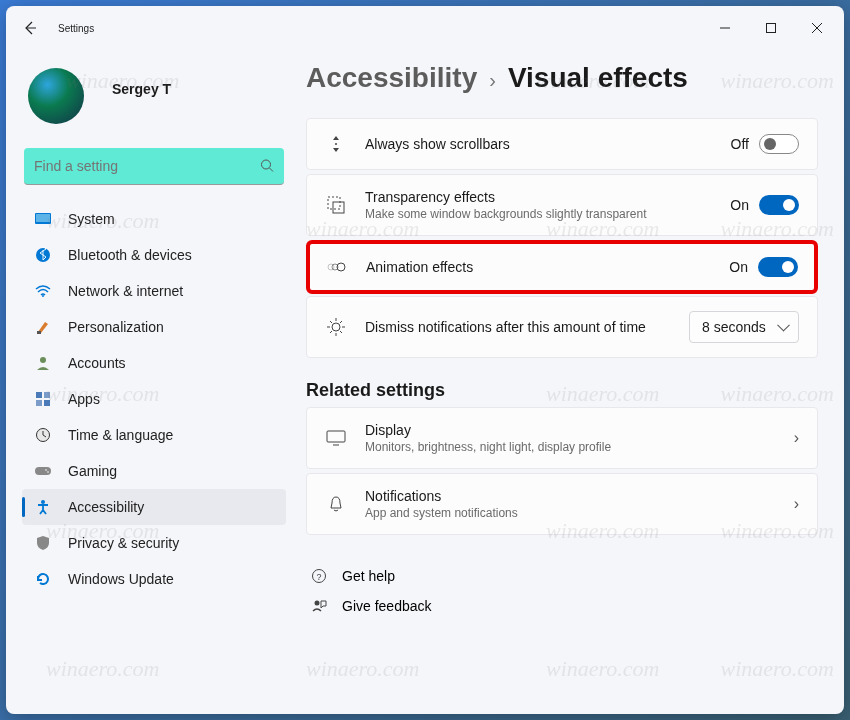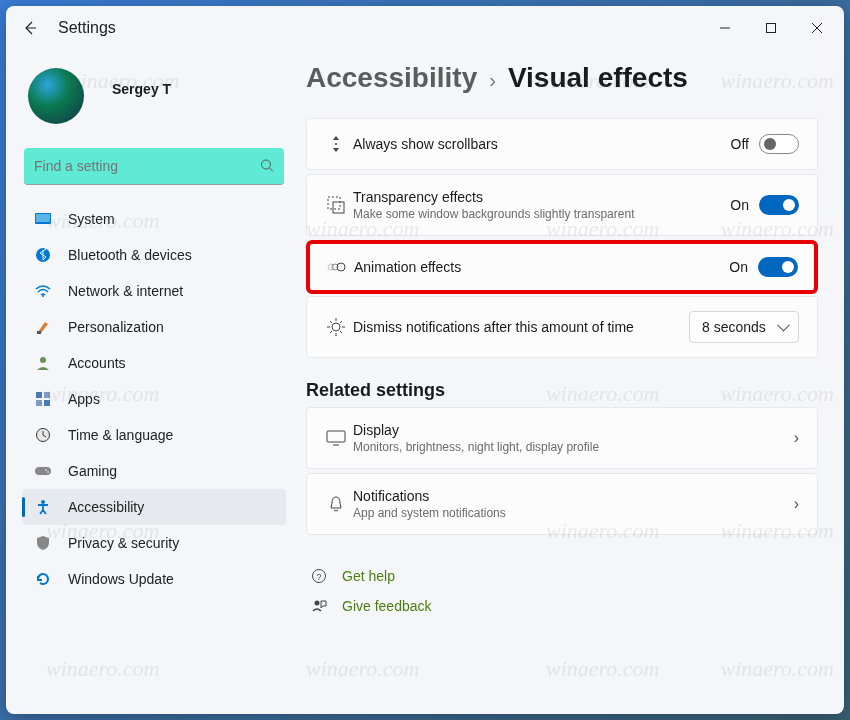--- a/index.html
+++ b/index.html
@@ -27,21 +27,21 @@
     display: flex;
     align-items: center;
     padding: 0 4px;
   }
   .titlebar .back {
     width: 40px; height: 40px;
     display: flex; align-items: center; justify-content: center;
     cursor: pointer;
   }
   .titlebar .title {
-    font-size: 16px;
+    font-size: 10px;
     color: #222;
     margin-left: 8px;
   }
   .winbtns {
     margin-left: auto;
     display: flex;
   }
   .winbtn {
     width: 46px; height: 32px;
     display: flex; align-items: center; justify-content: center;
@@ -137,21 +137,21 @@
     font-weight: 600;
     color: #1a1a1a;
   }
   .card {
     background: #fcfcfd;
     border: 1px solid #e8e8ec;
     border-radius: 4px;
     padding: 14px 18px;
     display: flex;
     align-items: center;
-    gap: 6px;
+    gap: 18px;
     margin-bottom: 4px;
     cursor: pointer;
   }
   .card .cicon {
     width: 22px; height: 22px;
     display: flex; align-items: center; justify-content: center;
     flex-shrink: 0;
   }
   .card .ctext { flex: 1; }
   .card .ctitle { font-size: 14px; color: #1a1a1a; }
@@ -210,21 +210,21 @@
   }
   .footer-links {
     margin-top: 26px;
   }
   .flink {
     display: flex; align-items: center;
     gap: 14px;
     padding: 6px 4px;
     cursor: pointer;
   }
-  .flink .ftxt { color: #4d7c0f; font-size: 14px; }
+  .flink .ftxt { color: #000000; font-size: 14px; }
   .flink .ficon { width: 18px; height: 18px; display:flex; align-items:center; justify-content:center; }
   .watermark {
     position: absolute;
     font-size: 22px;
     color: rgba(120,120,120,0.15);
     font-family: Georgia, serif;
     font-style: italic;
     pointer-events: none;
   }
   .wm1 { top: 62px; left: 60px; }

